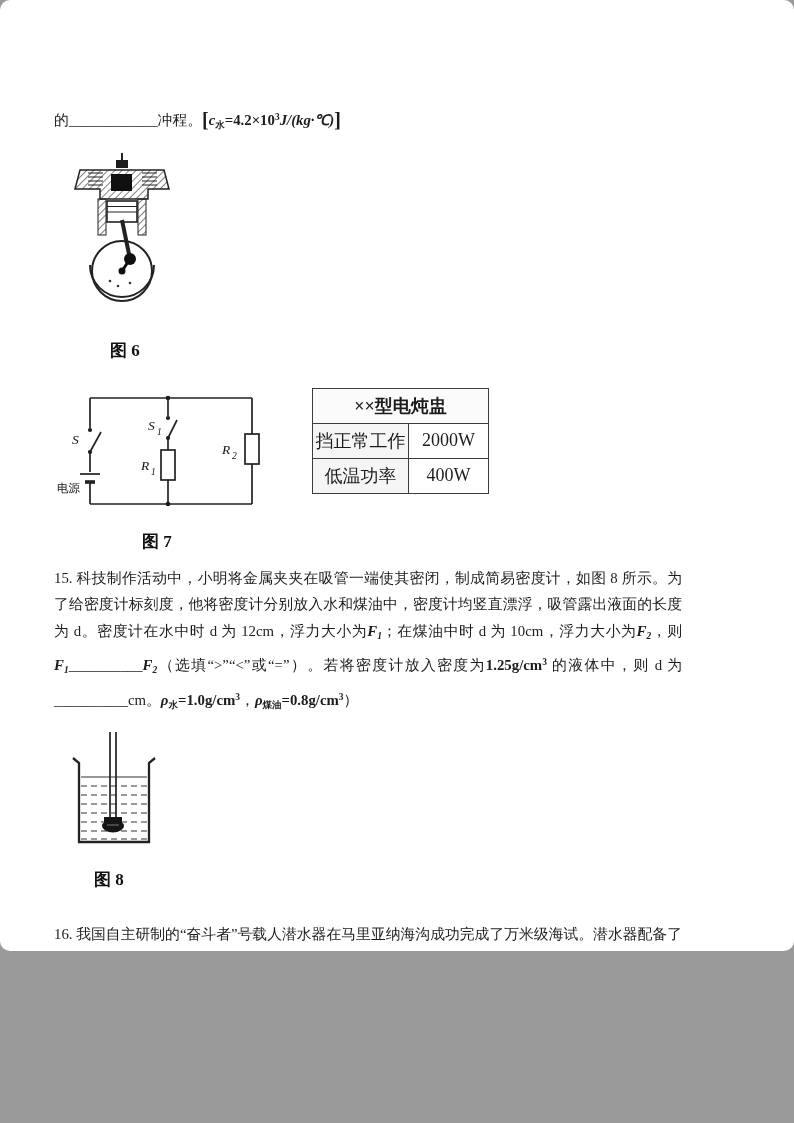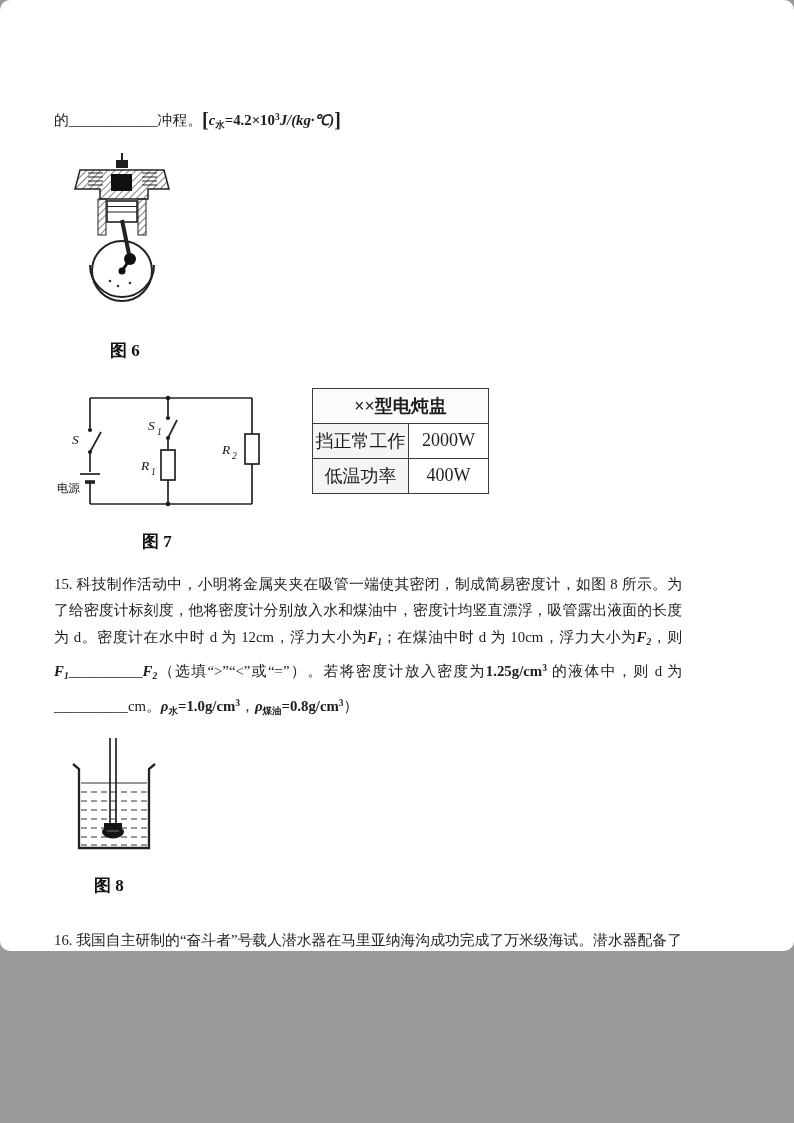--- a/index.html
+++ b/index.html
@@ -18,21 +18,21 @@
   sub { font-size:9.5px; vertical-align:-3px; }
   sup { font-size:9.5px; vertical-align:5px; }
   .bracket { font-size:20px; font-weight:bold; vertical-align:-2px; }
 
   .fig6-block { margin:14px 0 0 14px; width:130px; }
   .fig-caption { font-weight:bold; font-size:17px; color:#111; }
   .fig6-block .fig-caption { margin:2px 0 0 42px; }
 
   .fig7-row { display:flex; align-items:flex-start; margin:16px 0 2px 2px; }
   .circuit-wrap { width:232px; }
-  .circuit-wrap .fig-caption { margin:0 0 8px 86px; }
+  .circuit-wrap .fig-caption { margin:0 0 2px 86px; }
   .spec-table { border-collapse:collapse; margin:10px 0 0 24px; }
   .spec-table th, .spec-table td {
     border:1.8px solid #3c3c3c; font-size:18px; text-align:center;
     height:35px; font-family:"Liberation Serif","DejaVu Serif",serif; color:#1c1c1c;
   }
   .spec-table th { font-weight:bold; width:176px; background:#fbfbfb; }
   .spec-table td.lbl { width:96px; background:#f5f5f5; }
   .spec-table td.val { width:80px; background:#fff; }
 
   .fig8-block { margin:14px 0 0 10px; width:110px; }

